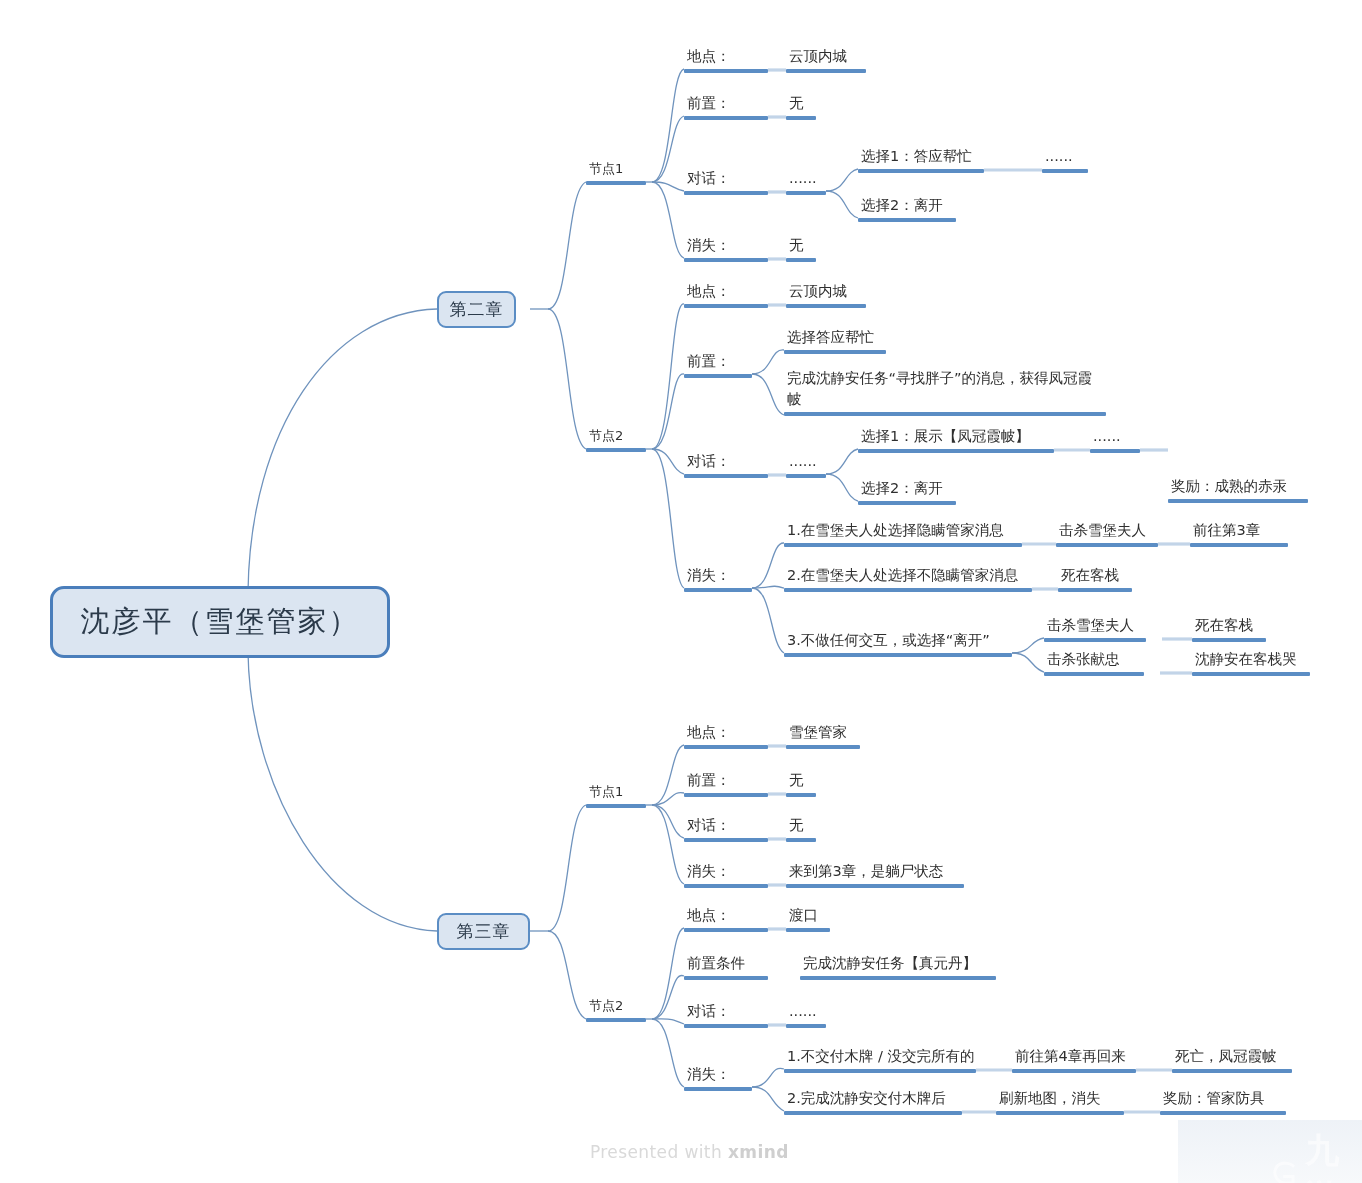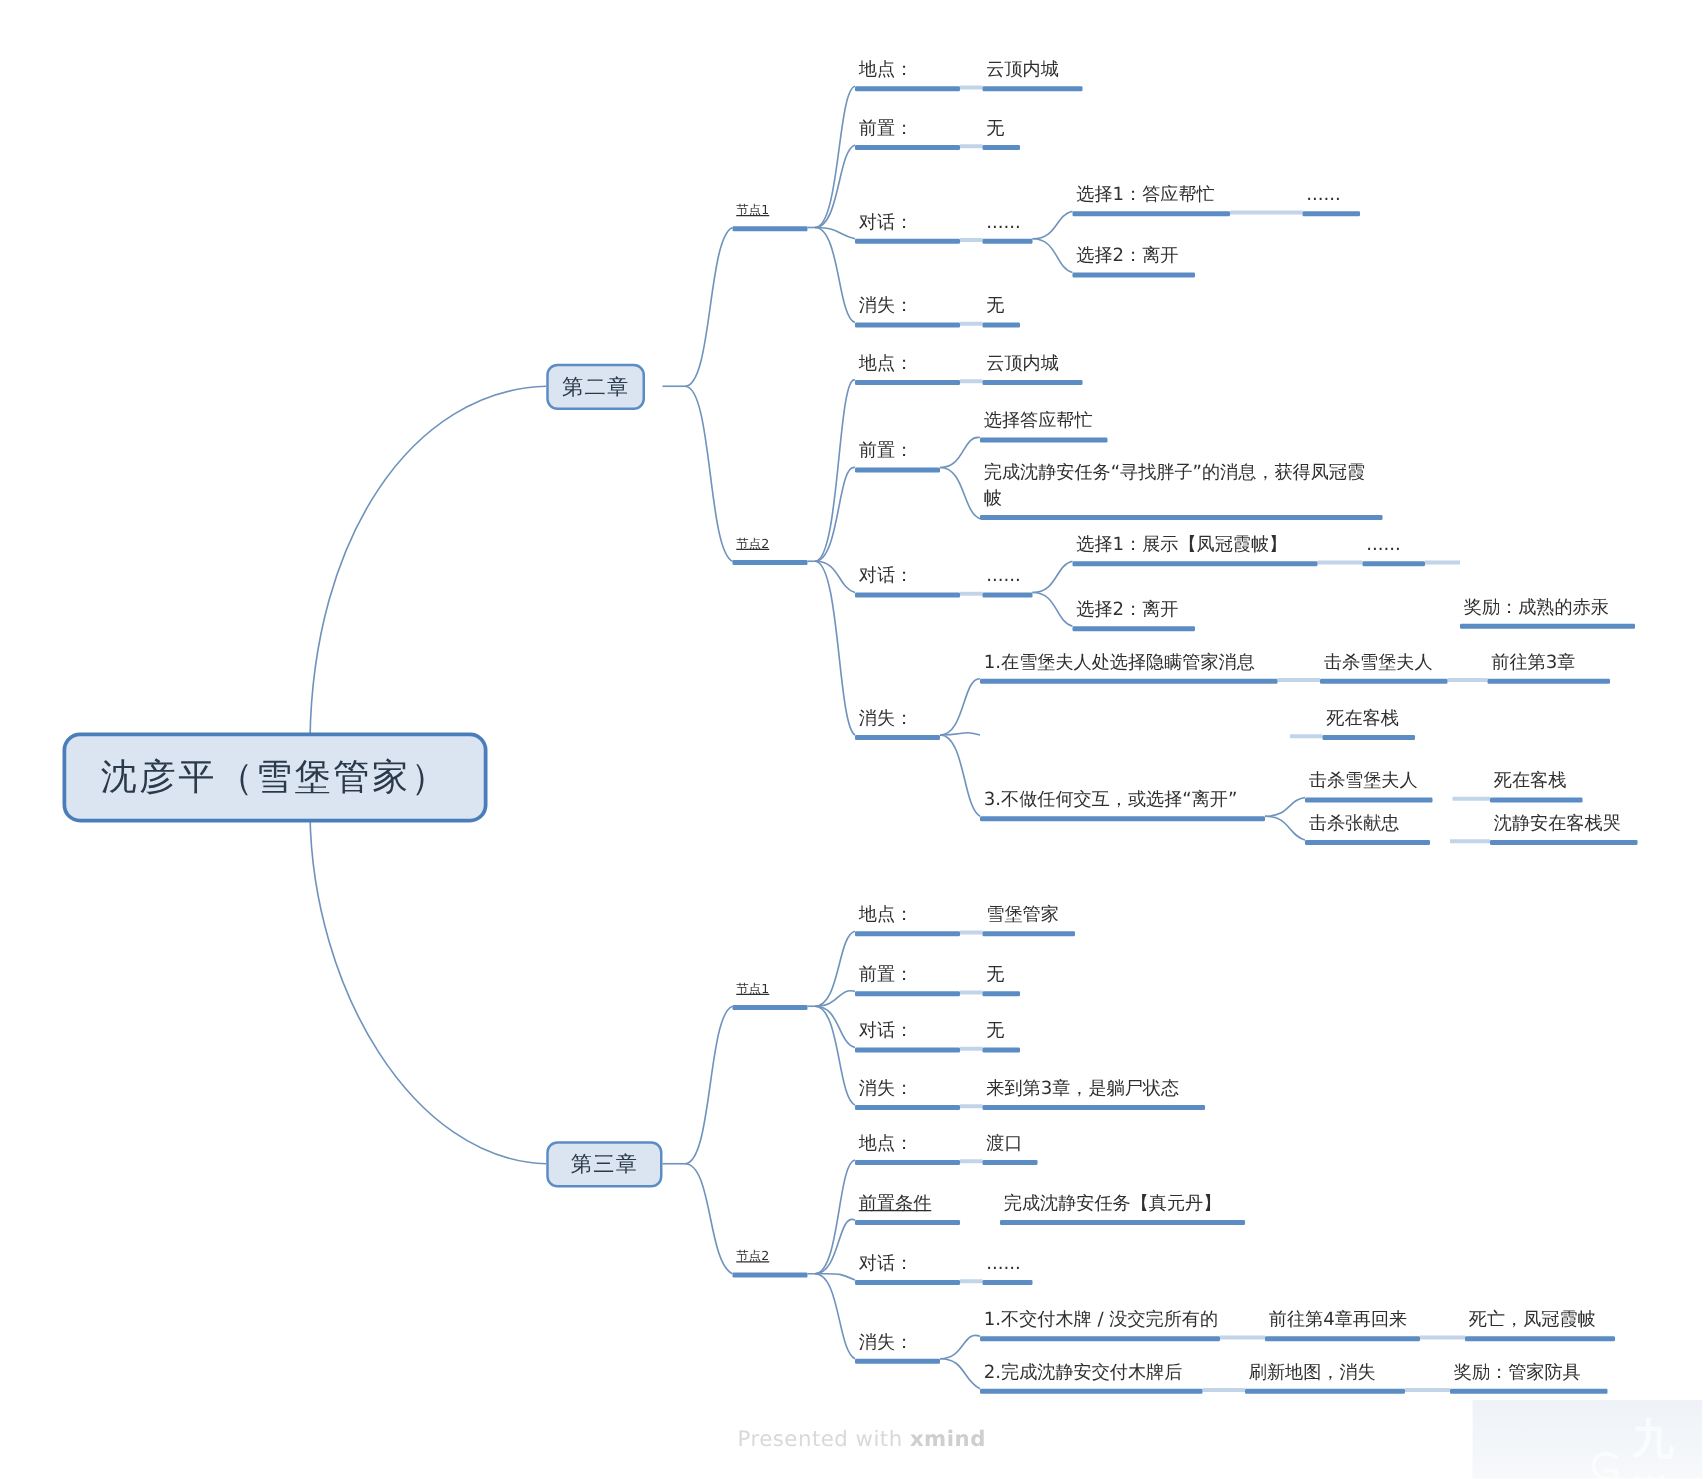--- a/index.html
+++ b/index.html
@@ -60,21 +60,21 @@
     display: block;
     padding: 0 3px 2px 3px;
   }
   .topic .bar {
     display: block;
     height: 4px;
     background: #5b8dc4;
     border-radius: 1px;
   }
   .topic.wrap { white-space: normal; }
-  .topic.node-label { font-size: 10px; text-decoration: underline; }
+  .topic.node-label { font-size: 13px; }
   
   .xmind-foot {
     position: absolute;
     color: #d9d9d9;
     font-size: 17px;
     letter-spacing: .4px;
     z-index: 6;
   }
   .xmind-foot b { color: #cfcfcf; font-weight: bold; }
   
@@ -311,20 +311,24 @@
   </div>
   <div class="topic" style="left:1056px; top:520px;">
     <span class="txt">击杀雪堡夫人</span>
     <span class="bar" style="width:102px;"></span>
   </div>
   <div class="topic" style="left:1190px; top:520px;">
     <span class="txt">前往第3章</span>
     <span class="bar" style="width:98px;"></span>
   </div>
 
+  <div class="topic" style="left:784px; top:565px;">
+    <span class="txt">2.在雪堡夫人处选择不隐瞒管家消息</span>
+    <span class="bar" style="width:248px;"></span>
+  </div>
   <div class="topic" style="left:1058px; top:565px;">
     <span class="txt">死在客栈</span>
     <span class="bar" style="width:74px;"></span>
   </div>
 
   <div class="topic" style="left:784px; top:630px;">
     <span class="txt">3.不做任何交互，或选择“离开”</span>
     <span class="bar" style="width:228px;"></span>
   </div>
   <div class="topic" style="left:1044px; top:615px;">
@@ -396,21 +400,21 @@
 
   <div class="topic" style="left:684px; top:905px;">
     <span class="txt">地点：</span>
     <span class="bar" style="width:84px;"></span>
   </div>
   <div class="topic" style="left:786px; top:905px;">
     <span class="txt">渡口</span>
     <span class="bar" style="width:44px;"></span>
   </div>
 
-  <div class="topic" style="left:684px; top:953px;text-decoration:underline;">
+  <div class="topic" style="left:684px; top:953px;">
     <span class="txt">前置条件</span>
     <span class="bar" style="width:84px;"></span>
   </div>
   <div class="topic" style="left:800px; top:953px;">
     <span class="txt">完成沈静安任务【真元丹】</span>
     <span class="bar" style="width:196px;"></span>
   </div>
 
   <div class="topic" style="left:684px; top:1001px;">
     <span class="txt">对话：</span>

